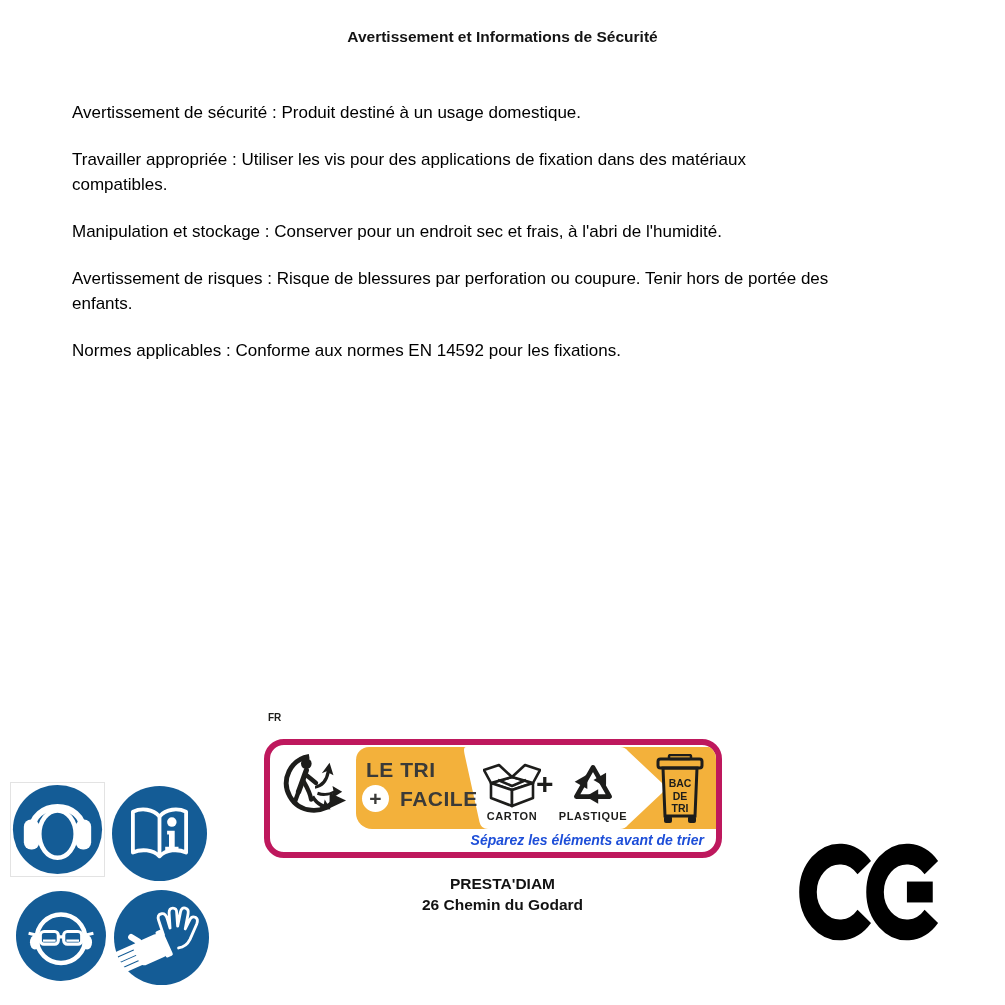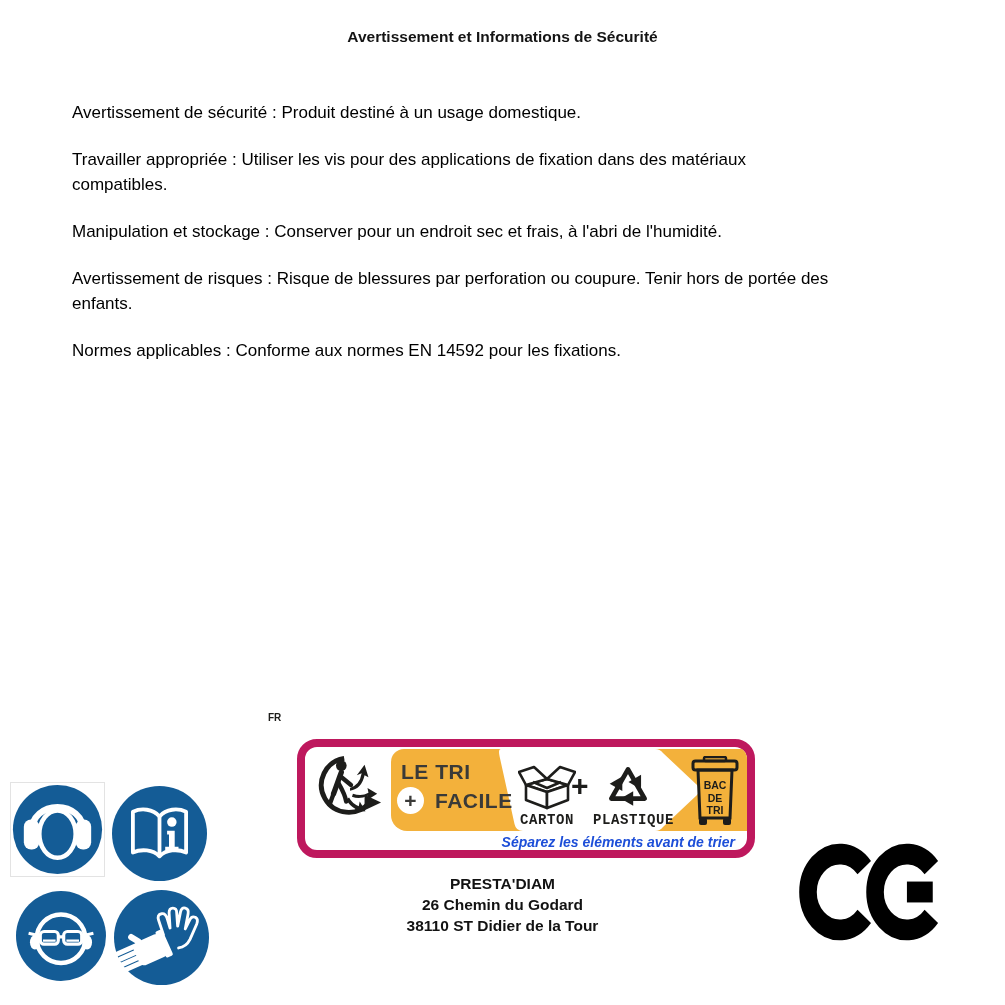--- a/index.html
+++ b/index.html
@@ -9,28 +9,28 @@
   
   .doc-title{left:0;right:0;top:28px;text-align:center;font-size:15.5px;font-weight:bold;color:#141414;}
   
   .body-text{left:72px;top:100px;width:902px;font-size:17px;line-height:25px;color:#000;}
   .para{margin:0 0 22px 0;white-space:pre-line;}
   
   .icon-card{background:#fff;}
   .icon-card svg{display:block;}
   
   .fr-tag{left:268px;top:712px;font-size:10px;font-weight:bold;color:#1d1d1b;}
-  .sort-label{left:264px;top:739px;width:458px;height:119px;border:8px solid #be185d;border-radius:20px;
-              background:#fff;box-sizing:border-box;overflow:hidden;margin-left:33px;}
+  .sort-label{left:264px;top:739px;width:458px;height:119px;border:6px solid #be185d;border-radius:20px;
+              background:#fff;box-sizing:border-box;overflow:hidden;}
   .sort-banner{left:86px;top:2px;width:366px;height:82px;border-radius:13px 14px 6px 16px;}
   .tri-l1{left:96px;top:13px;font-size:21px;font-weight:800;letter-spacing:.5px;color:#3a3a38;}
   .plus-circle{left:92px;top:40px;width:27px;height:27px;border-radius:50%;background:#fff;
                display:flex;align-items:center;justify-content:center;font-size:21px;font-weight:800;color:#3a3a38;}
   .tri-l2{left:130px;top:42px;font-size:21px;font-weight:800;letter-spacing:.5px;color:#3a3a38;}
-  .mat-label{font-size:14px;font-weight:bold;letter-spacing:.6px;color:#1d1d1b;text-align:center;font-family:Liberation Mono, monospace;}
+  .mat-label{font-size:11px;font-weight:bold;letter-spacing:.6px;color:#1d1d1b;text-align:center;}
   .mat-plus{left:266px;top:22px;font-size:30px;font-weight:700;color:#1d1d1b;}
   .bin{left:384px;top:9px;width:52px;height:72px;}
   .bin-text{position:absolute;left:0;right:0;top:23px;text-align:center;font-size:10.5px;font-weight:800;
             line-height:12.5px;color:#1d1d1b;}
   .sort-instruction{right:12px;top:87px;font-size:14px;font-style:italic;font-weight:600;color:#1d4ed8;}
   
   .resp-block{left:250px;top:873px;width:505px;text-align:center;font-size:15.5px;font-weight:bold;
               line-height:21px;color:#121212;}
 </style>
 </head>
@@ -172,21 +172,20 @@
         <div>TRI</div>
       </div>
     </div>
 
     <div class="abs sort-instruction">Séparez les éléments avant de trier</div>
   </div>
 
   <div class="abs resp-block">
     <div>PRESTA'DIAM</div>
     <div>26 Chemin du Godard</div>
-    <div>38110 ST Didier de la Tour</div>
   </div>
 
   <svg class="abs" style="left:797px;top:843px" width="144" height="98" viewBox="0 0 262 150" preserveAspectRatio="none">
     <path d="M122.4,37.7 A58,58 0 1 0 122.4,112.3" fill="none" stroke="#000" stroke-width="32"></path>
     <path d="M244.4,37.7 A58,58 0 1 0 244.4,112.3" fill="none" stroke="#000" stroke-width="32"></path>
     <path d="M200,75 H247" stroke="#000" stroke-width="32"></path>
   </svg>
 
 </div>
 

